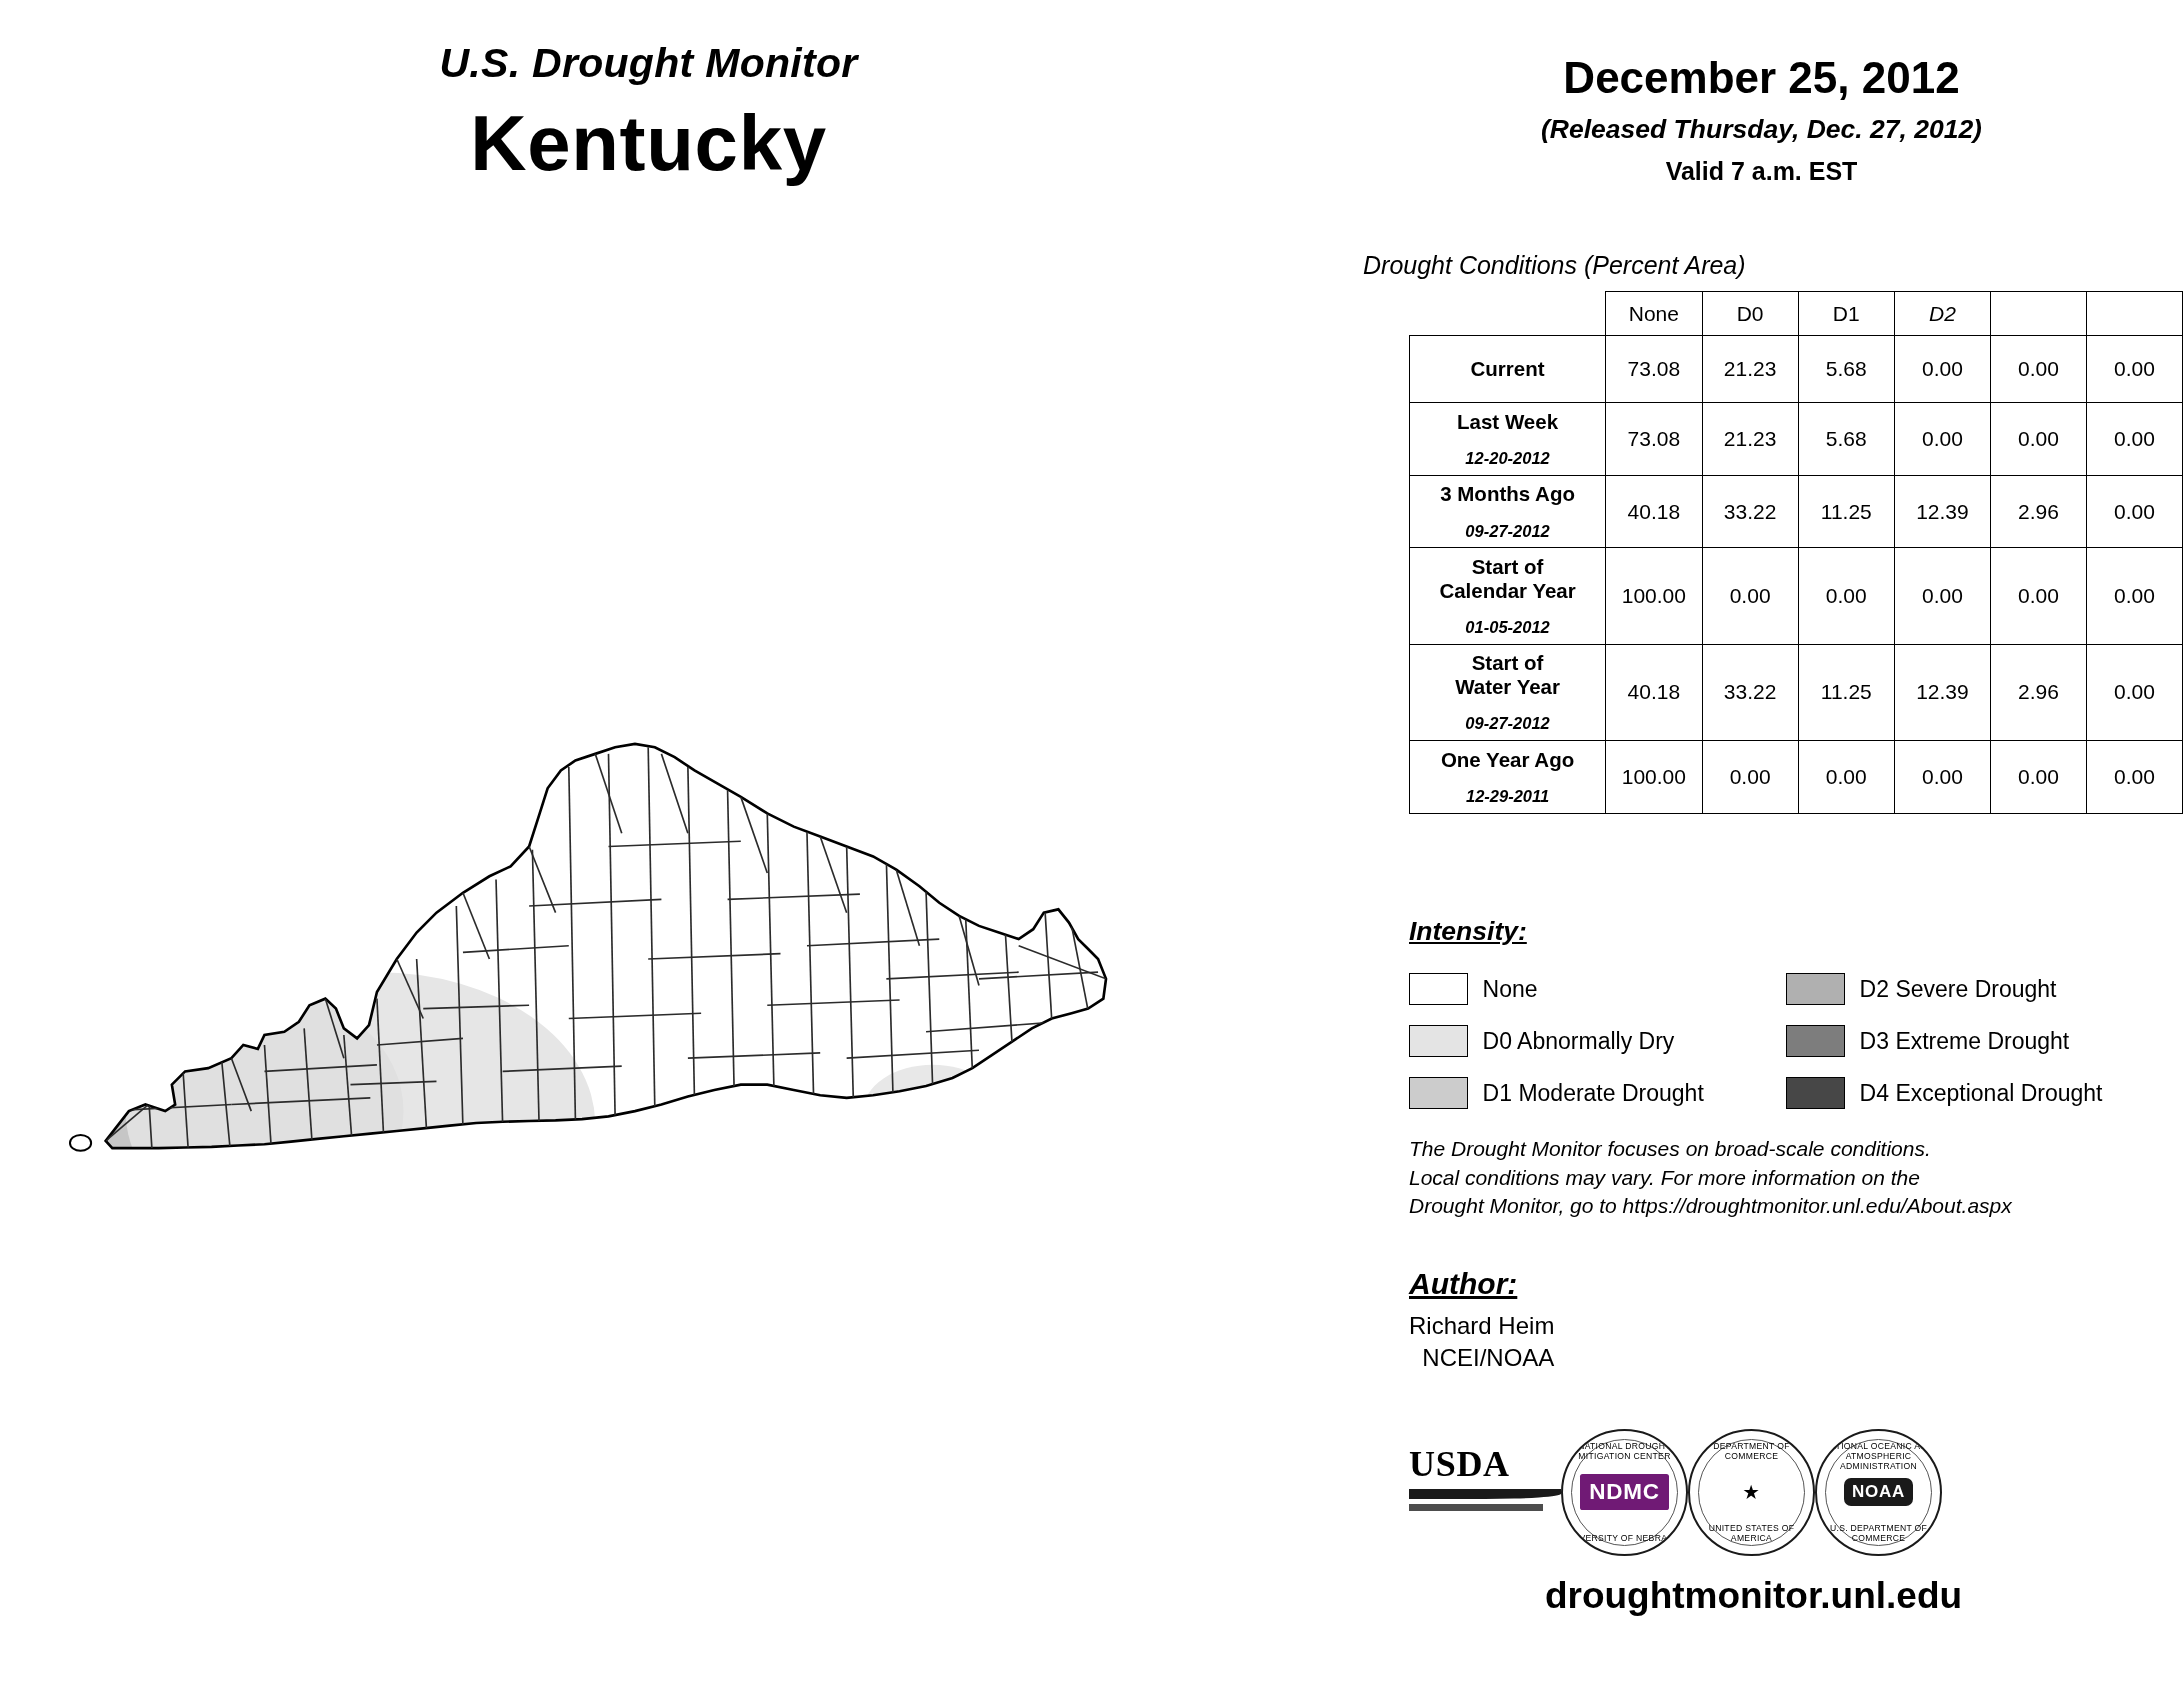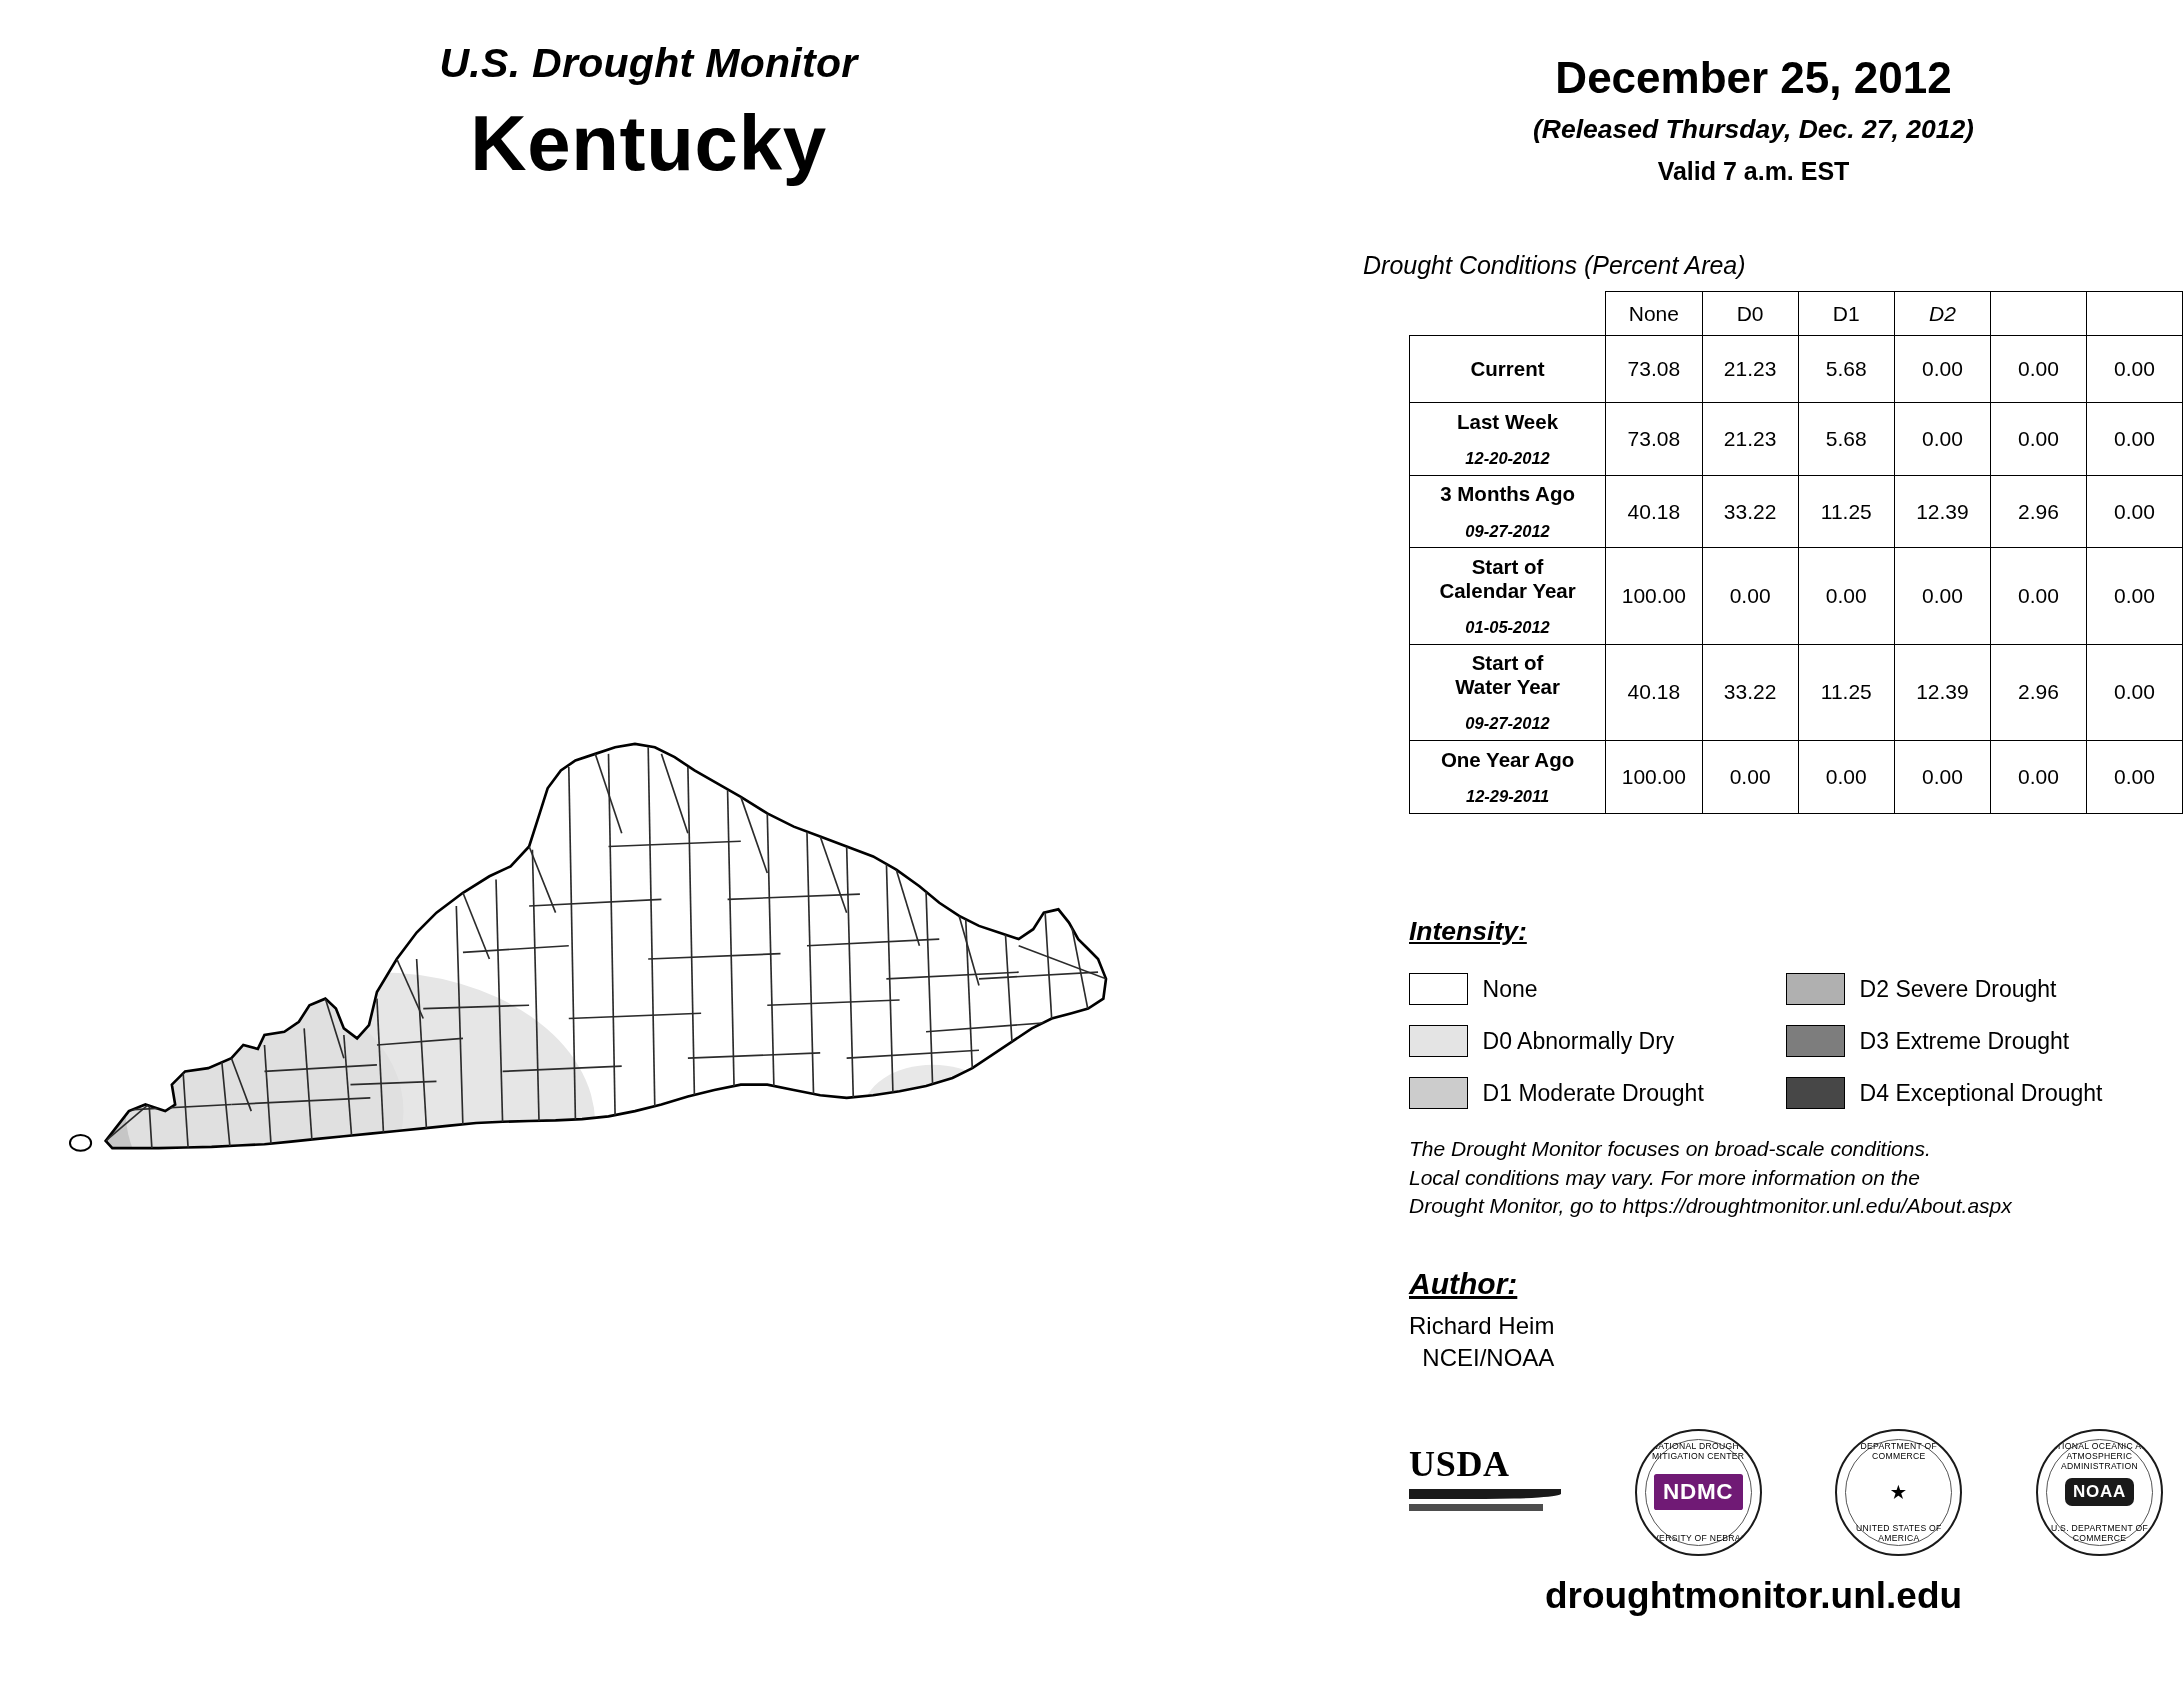--- a/index.html
+++ b/index.html
@@ -56,21 +56,21 @@
   
   #right-panel {
     position: absolute;
     left: 1363px;
     top: 0;
     width: 820px;
     height: 1687px;
   }
   #date-block {
     position: absolute;
-    left: 0;
+    left: 8px;
     top: 53px;
     width: 781px;
     text-align: center;
   }
   #date-main {
     font-size: 44px;
     font-weight: bold;
   }
   #date-released {
     font-size: 26.5px;
@@ -201,21 +201,20 @@
   }
 
   #logos {
     position: absolute;
     left: 46px;
     top: 1429px;
     width: 754px;
     height: 126px;
     display: flex;
     align-items: center;
-    justify-content: space-between;
   }
   .logo {
     position: relative;
     flex: none;
   }
   #logo-usda {
     width: 152px;
     height: 99px;
   }
   #logo-usda .usda-text {

